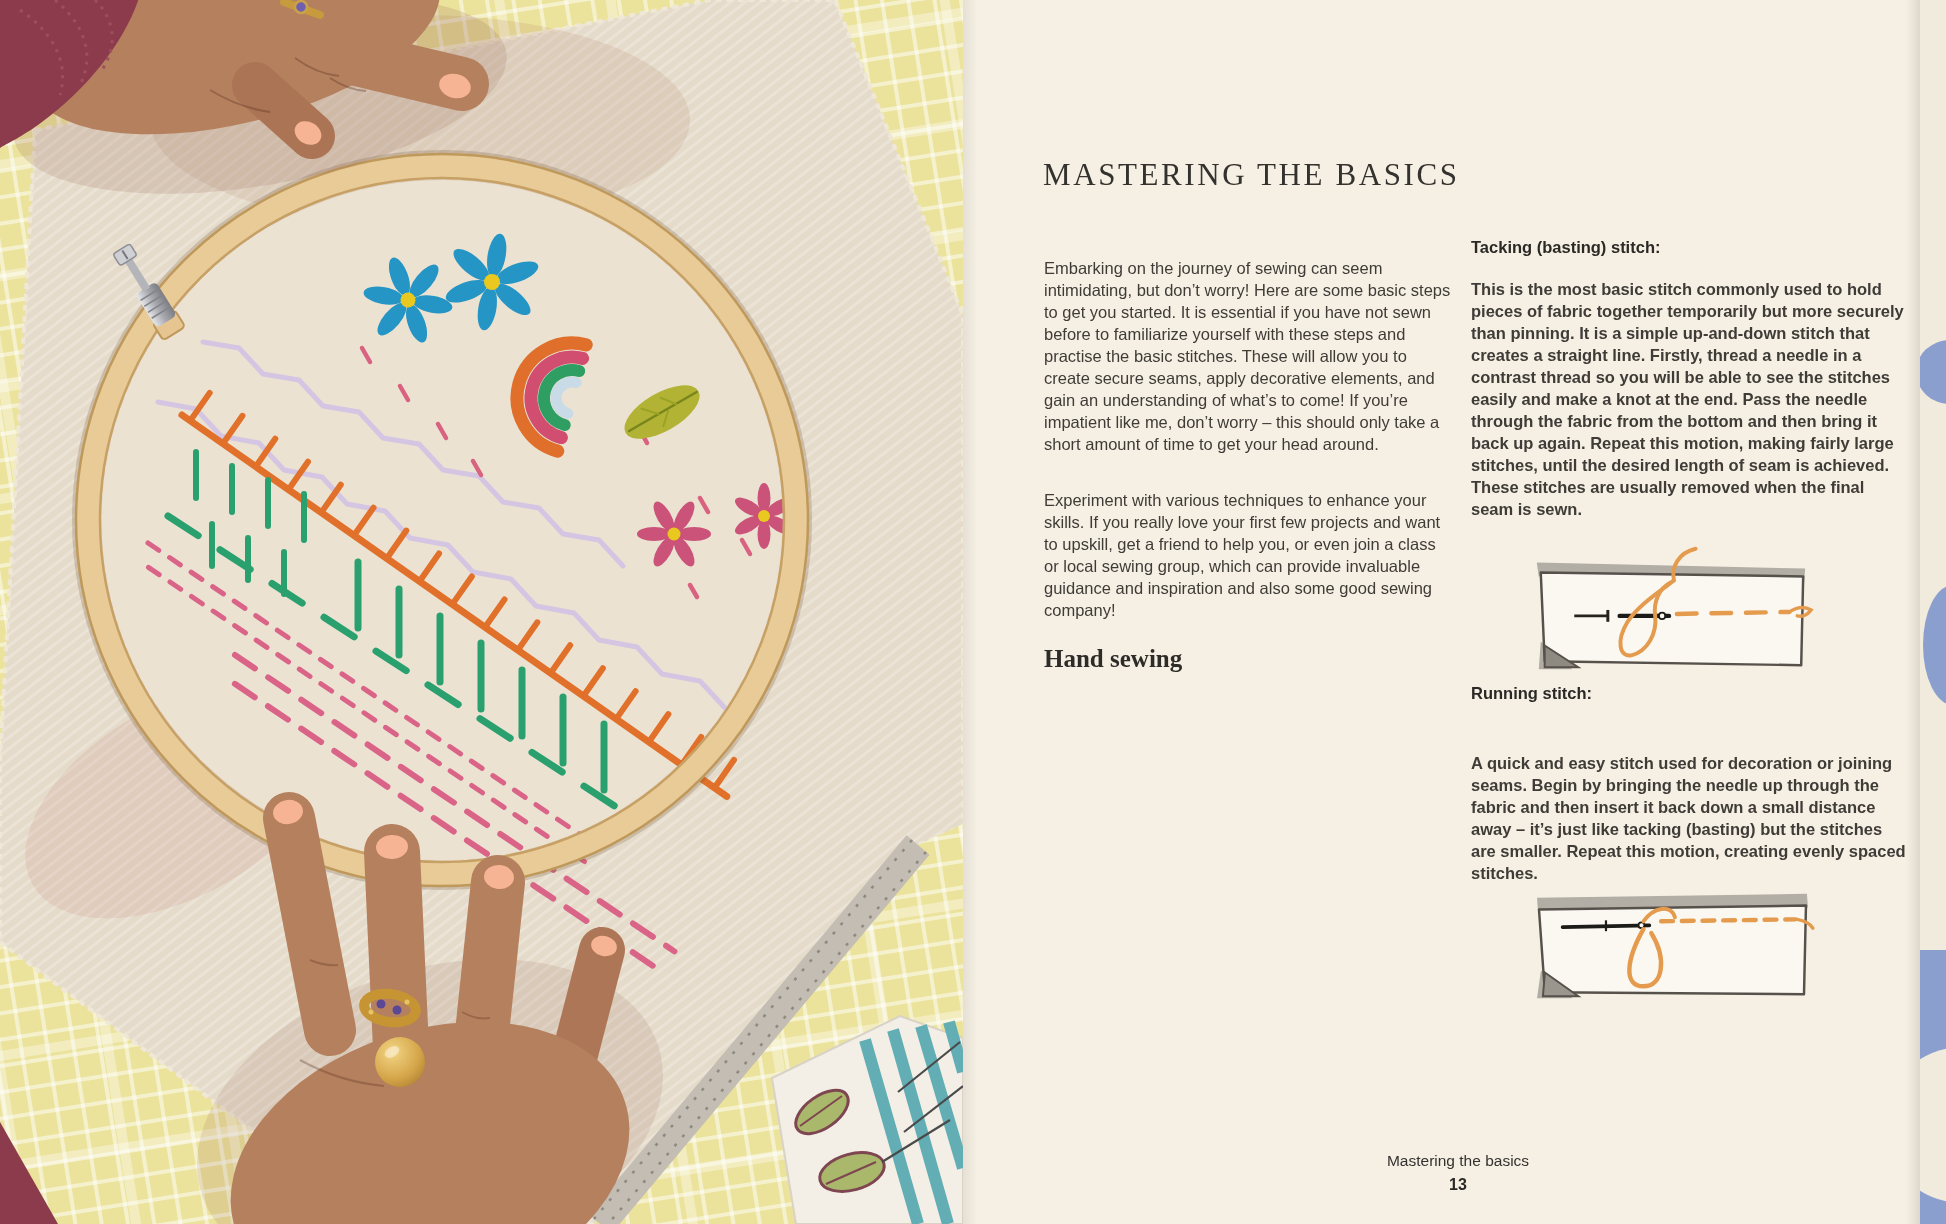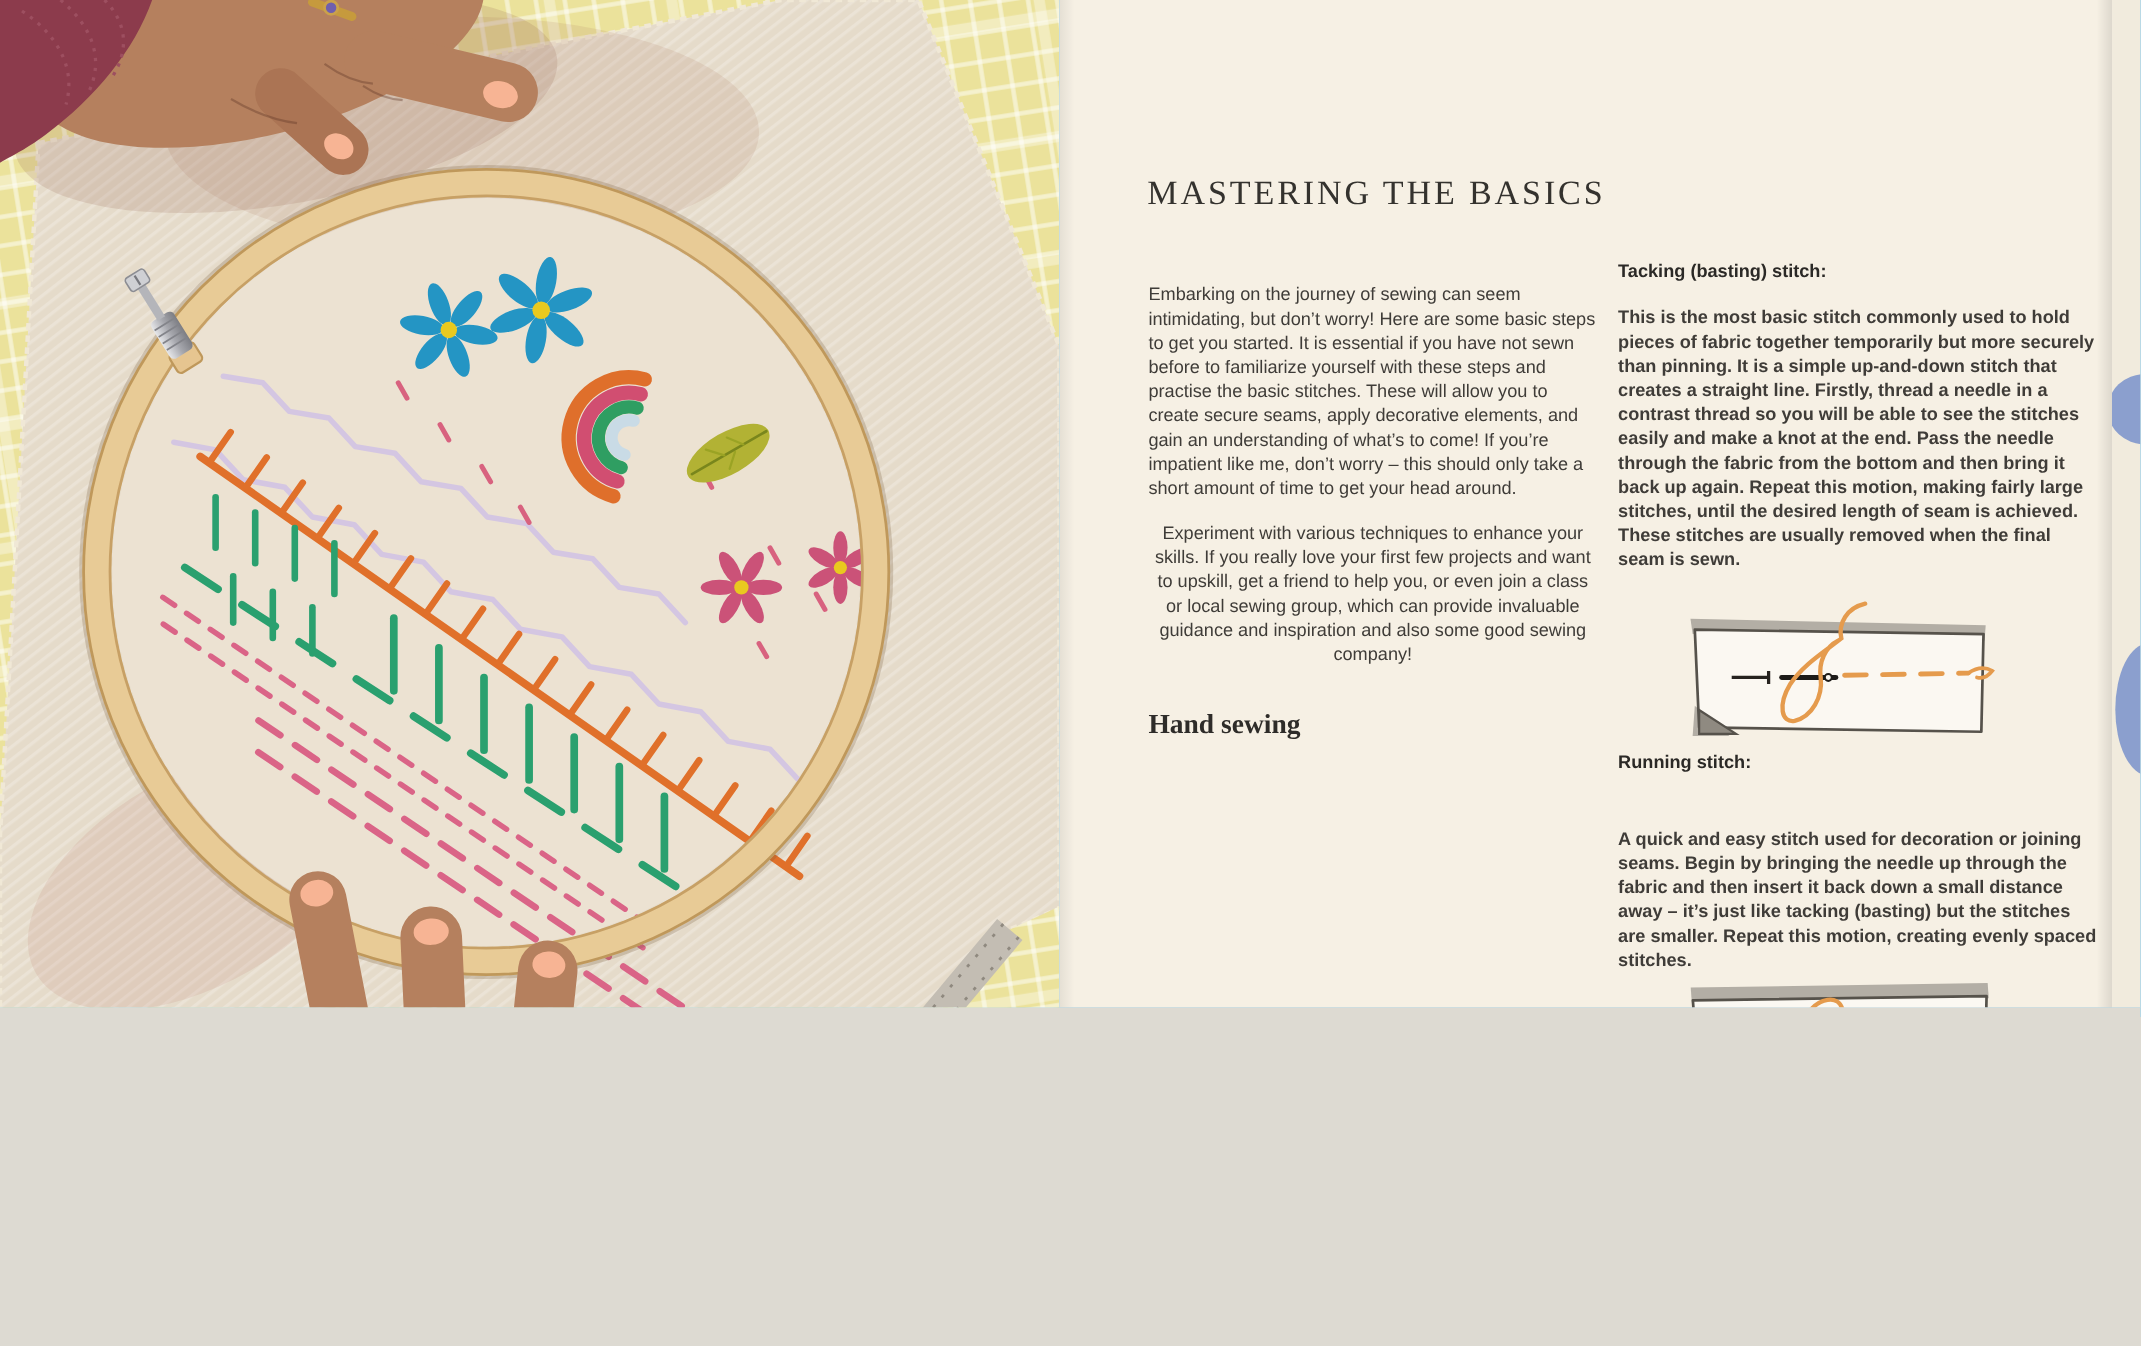--- a/index.html
+++ b/index.html
@@ -1,26 +1,26 @@
 <!DOCTYPE html>
 <html><head>
 <meta charset="utf-8">
 <style>
   html,body{margin:0;padding:0;background:#dddad2;}
-  .spread{position:relative;width:1946px;height:916px;overflow:hidden;background:#7dd3fc;font-family:"Liberation Sans",sans-serif;}
+  .spread{position:relative;width:1946px;height:1224px;overflow:hidden;background:#8b5cf6;font-family:"Liberation Sans",sans-serif;}
   .photo{position:absolute;left:0;top:0;width:963px;height:1224px;}
   .page{position:absolute;left:963px;top:0;width:957px;height:1224px;background:#f6f0e4;color:#3b3835;}
   .gutter{position:absolute;left:963px;top:0;width:14px;height:1224px;background:linear-gradient(to right,rgba(0,0,0,.07),rgba(0,0,0,0));pointer-events:none;}
   .edge-shadow{position:absolute;left:1906px;top:0;width:14px;height:1224px;background:linear-gradient(to right,rgba(0,0,0,0),rgba(0,0,0,.10));pointer-events:none;}
   .strip{position:absolute;left:1920px;top:0;width:26px;height:1224px;}
   .title{position:absolute;left:80px;top:136px;font-family:"Liberation Serif",serif;font-weight:400;font-size:31px;letter-spacing:2.6px;color:#34322e;white-space:nowrap;}
   .col{position:absolute;font-size:16.5px;line-height:22px;color:#3f3c38;}
   .lcol{left:81px;width:408px;}
   .rcol{left:508px;width:436px;font-weight:bold;}
-  .p1{top:240px;} .p2{top:457px;text-align:center;} .p3{top:680px;}
+  .p1{top:240px;} .p2{top:472px;} .p3{top:680px;}
   .handsew{position:absolute;left:81px;top:624px;font-family:"Liberation Serif",serif;font-size:25px;color:#2e2c29;}
   .subhead{position:absolute;left:508px;font-weight:bold;font-size:16.5px;color:#2b2926;}
   .t-head{top:238px;} .t-body{top:261px;}
   .r-head{top:684px;} .r-body{top:735px;}
   .illus{position:absolute;}
   .illus1{left:558px;top:542px;}
   .illus2{left:560px;top:876px;}
   .footer{position:absolute;left:0;width:990px;top:1152px;text-align:center;font-size:15.5px;color:#343230;}
   .pagenum{position:absolute;left:0;width:990px;top:1176px;text-align:center;font-size:16px;font-weight:bold;color:#2b2926;}
 </style>

